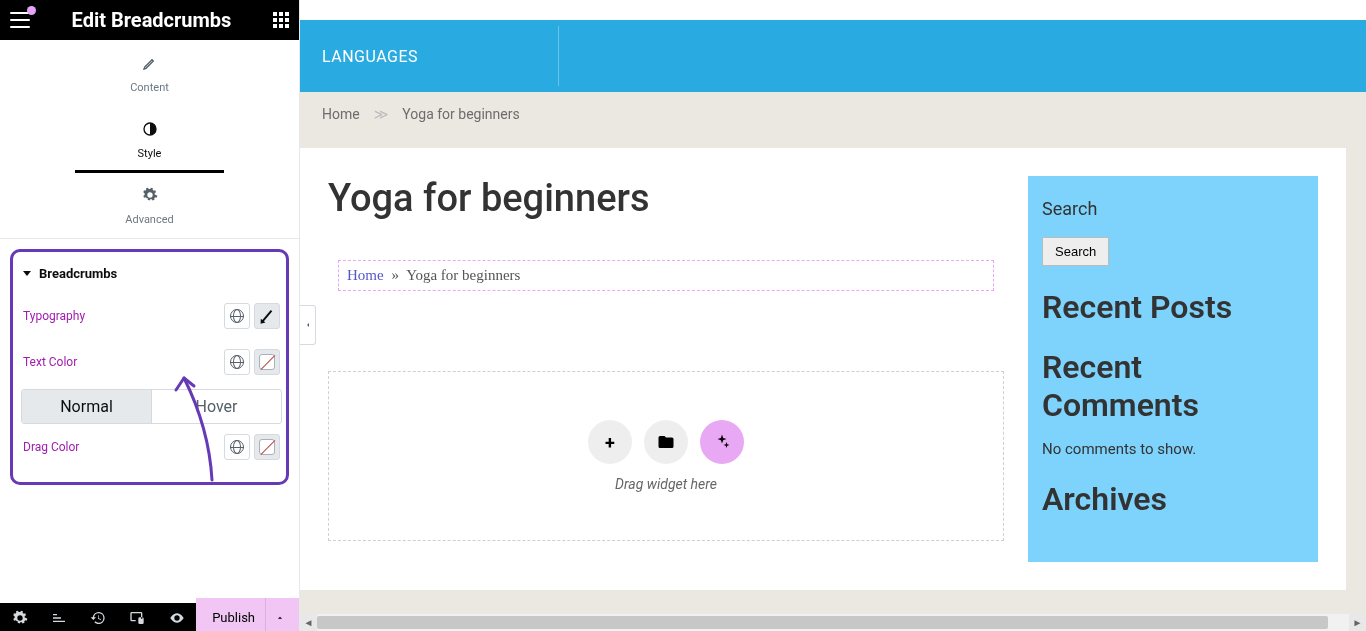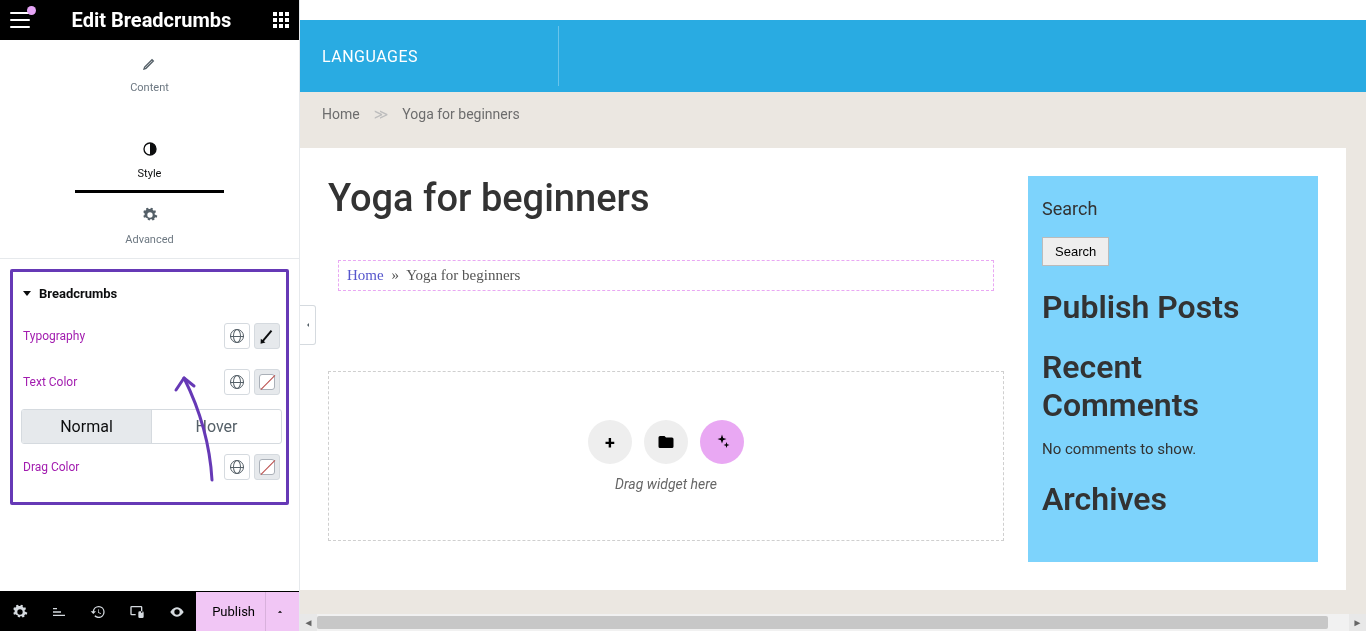--- a/index.html
+++ b/index.html
@@ -41,41 +41,41 @@
   .tabs { display: flex; border-bottom: 1px solid #e6e9ec; flex-direction: column; }
   .tab {
     flex:1;
     text-align:center;
     padding: 15px 0 12px;
     font-size: 11px;
     color: #6d7882;
     cursor:pointer;
     position:relative;
   }
-  .tab.active { color:#0c0d0e;margin-top:20px; }
+  .tab.active { color:#0c0d0e; }
   .tab.active::after{
     content:"";
     position:absolute;
     left: 25%;
     right: 25%;
     bottom: -1px;
     height: 3px;
     background: #000;
   }
   .tab .ticon { display:block; margin: 0 auto 6px; font-size:16px; color:#556068;}
 
   
   .panel-body {
     padding: 10px;
     flex:1;
     overflow:auto;
   }
   .section-box {
     border: 3px solid #6639b6;
-    border-radius:2px;
+    border-radius:10px;
     padding: 6px 4px 12px 8px;
   }
   .section-header {
     display:flex; align-items:center;
     padding: 8px 2px 12px;
     font-weight:700;
     font-size:13px;
     color:#0c0d0e;
     cursor:pointer;
   }
@@ -131,21 +131,21 @@
   .hand-arrow{
     position:absolute;
     left:164px;
     top:368px;
     width:60px;height:120px;
     pointer-events:none;
   }
 
   
   .panel-footer{
-    height:40px;
+    height:28px;
     border-top:1px solid #000;
     background:#000;
     color:#fff;
     display:flex;align-items:center;
     position:relative;
   }
   .panel-footer .ficon{
     width:40px;height:40px;display:flex;align-items:center;justify-content:center;cursor:pointer;color:#d5dadf;font-size:15px;
   }
   .panel-footer .publish{
@@ -439,21 +439,21 @@
                   </svg>
               </div>
             </div>
             <span>Drag widget here</span>
           </div>
         </div>
 
         <aside class="p-sidebar">
           <div class="search-title">Search</div>
           <button class="s-btn">Search</button>
-          <h2>Publish Posts</h2>
+          <h2>Recent Posts</h2>
           <h2>Recent Comments</h2>
           <p class="note">No comments to show.</p>
           <h2>Archives</h2>
         </aside>
       </div>
     </div>
   </div>
 
   <div class="preview-hscroll">
     <div class="arrow">◄</div>

